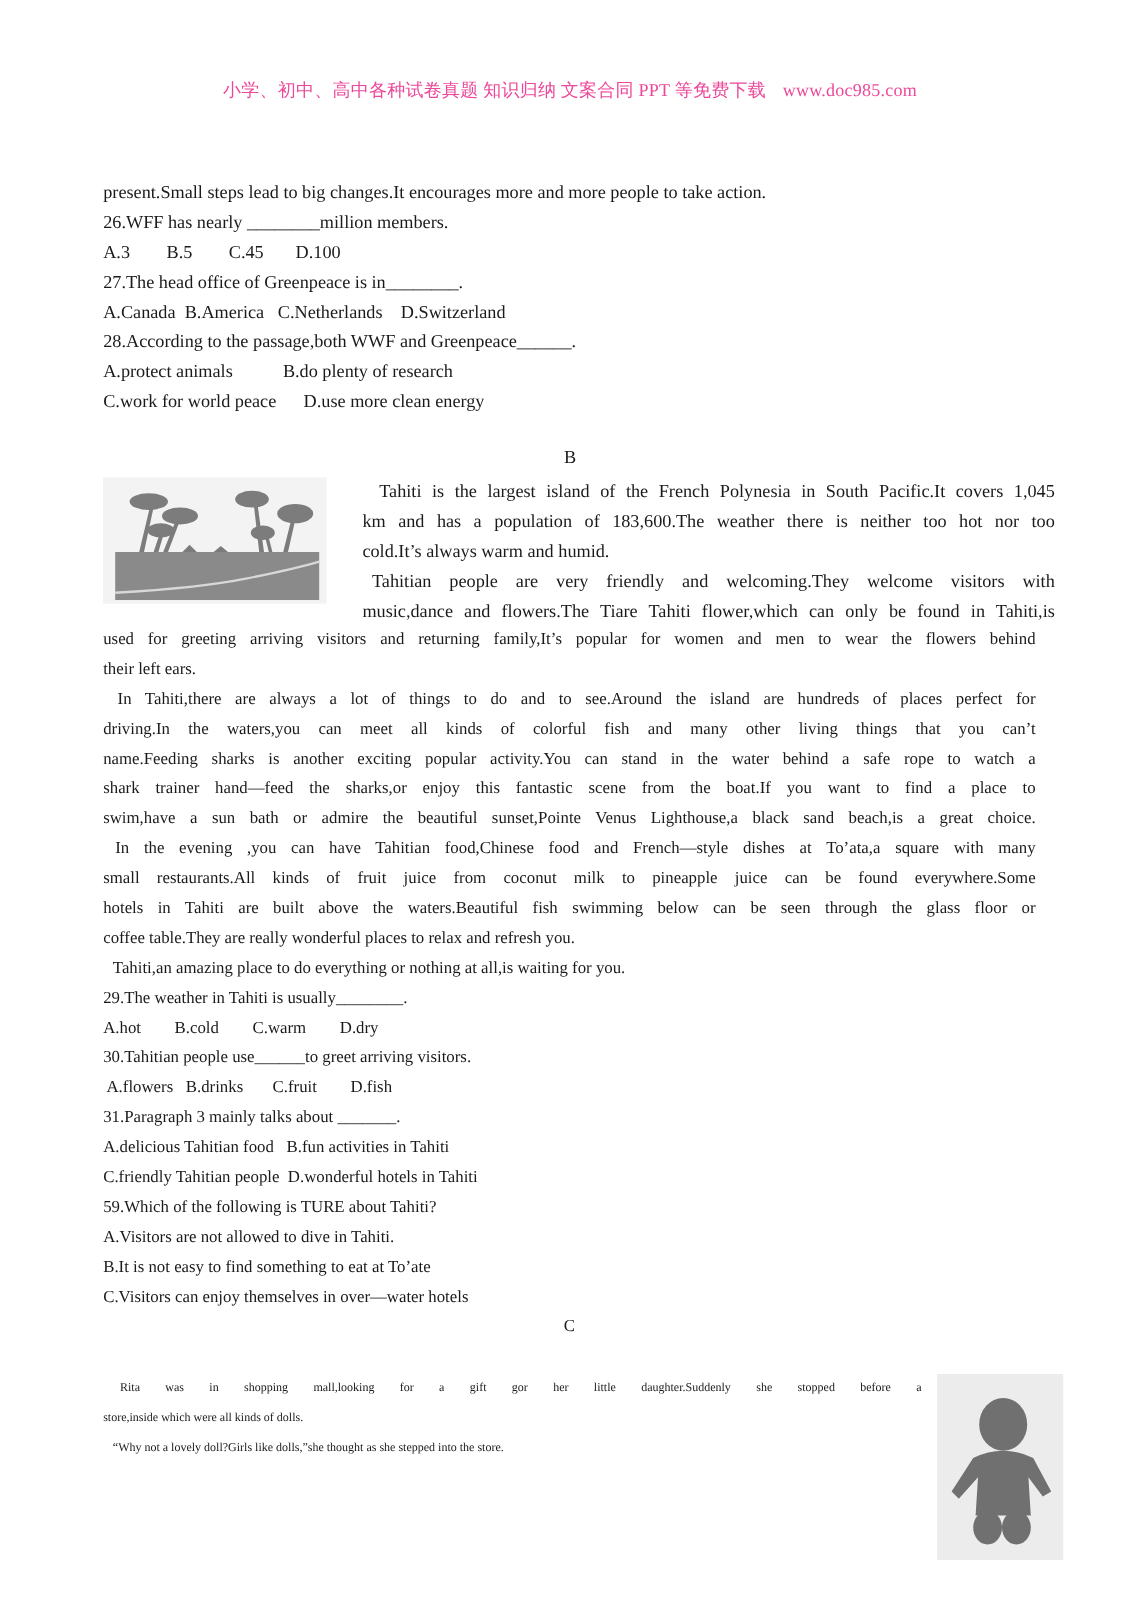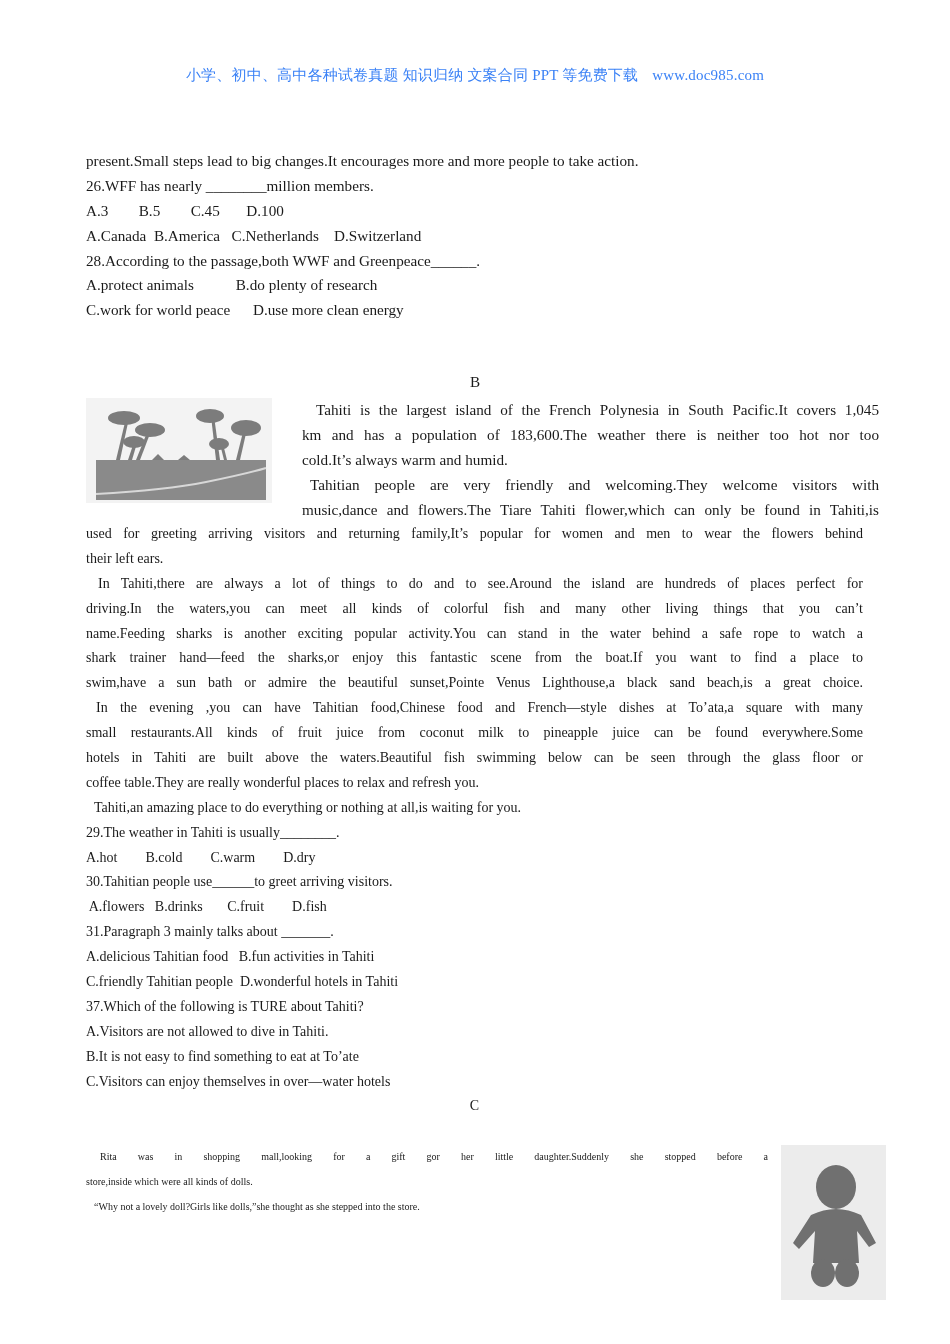--- a/index.html
+++ b/index.html
@@ -1,19 +1,19 @@
 <!DOCTYPE html>
 <html><head>
   <meta charset="utf-8">
   <style>
     html, body { margin: 0; padding: 0; background: #ffffff; }
     body { width: 950px; height: 1344px; position: relative; overflow: hidden;
            font-family: "Liberation Serif", "DejaVu Serif", serif; color: #1a1a1a; }
     .header { position: absolute; top: 66px; left: 0; width: 950px; text-align: center;
-              font-size: 15px; color: #3b82f6; letter-spacing: 0.2px; }
+              font-size: 15px; color: #ec4899; letter-spacing: 0.2px; }
     .header .url { margin-left: 14px; }
     .content { position: absolute; left: 86px; top: 149px; width: 777px; font-size: 15.2px; line-height: 24.9px; }
     .line { white-space: pre; height: 24.9px; }
     .just { text-align: justify; text-align-last: justify; white-space: normal; }
     .center { text-align: center; }
     .img-beach { position: absolute; left: 86px; top: 398px; width: 186px; height: 105px; background: #f2f2f2; }
     .img-doll { position: absolute; left: 781px; top: 1145px; width: 105px; height: 155px; background: #eeeeee; }
     .para-b1 { position: absolute; left: 302px; top: 398px; width: 577px; font-size: 15.2px; line-height: 24.9px; }
     .body-b { position: absolute; left: 86px; top: 522px; width: 777px; font-size: 14px; line-height: 24.9px; }
     .body-c { position: absolute; left: 86px; top: 1145px; width: 682px; font-size: 10px; line-height: 24.9px; }
@@ -23,20 +23,21 @@
 <body>
 
 <div class="header">
   <span>小学、初中、高中各种试卷真题 知识归纳 文案合同 PPT 等免费下载</span><span class="url">www.doc985.com</span>
 </div>
 
 <div class="content">
   <div class="line">present.Small steps lead to big changes.It encourages more and more people to take action.</div>
   <div class="line">26.WFF has nearly ________million members.</div>
   <div class="line">A.3        B.5        C.45       D.100</div>
+  <div class="line">27.The head office of Greenpeace is in________.</div>
   <div class="line">A.Canada  B.America   C.Netherlands    D.Switzerland</div>
   <div class="line">28.According to the passage,both WWF and Greenpeace______.</div>
   <div class="line">A.protect animals           B.do plenty of research</div>
   <div class="line">C.work for world peace      D.use more clean energy</div>
 </div>
 
 <div class="section-b">B</div>
 
 <div class="img-beach">
   <svg width="186" height="105" viewBox="0 0 186 105">
@@ -84,21 +85,21 @@
   <div class="line">coffee table.They are really wonderful places to relax and refresh you.</div>
   <div class="line" style="padding-left:8px">Tahiti,an amazing place to do everything or nothing at all,is waiting for you.</div>
 
   <div class="line">29.The weather in Tahiti is usually________.</div>
   <div class="line">A.hot        B.cold        C.warm        D.dry</div>
   <div class="line">30.Tahitian people use______to greet arriving visitors.</div>
   <div class="line"> A.flowers   B.drinks       C.fruit        D.fish</div>
   <div class="line">31.Paragraph 3 mainly talks about _______.</div>
   <div class="line">A.delicious Tahitian food   B.fun activities in Tahiti</div>
   <div class="line">C.friendly Tahitian people  D.wonderful hotels in Tahiti</div>
-  <div class="line">37.Which of the following is TURE about Tahiti?</div>
+  <div class="line">59.Which of the following is TURE about Tahiti?</div>
   <div class="line">A.Visitors are not allowed to dive in Tahiti.</div>
   <div class="line">B.It is not easy to find something to eat at To’ate</div>
   <div class="line">C.Visitors can enjoy themselves in over—water hotels</div>
   <div class="line center">C</div>
 </div>
 
 <div class="body-c">
   <div class="line just" style="text-indent:14px">Rita was in shopping mall,looking for a gift gor her little daughter.Suddenly she stopped before a</div>
   <div class="line">store,inside which were all kinds of dolls.</div>
   <div class="line" style="padding-left:8px">“Why not a lovely doll?Girls like dolls,”she thought as she stepped into the store.</div>

